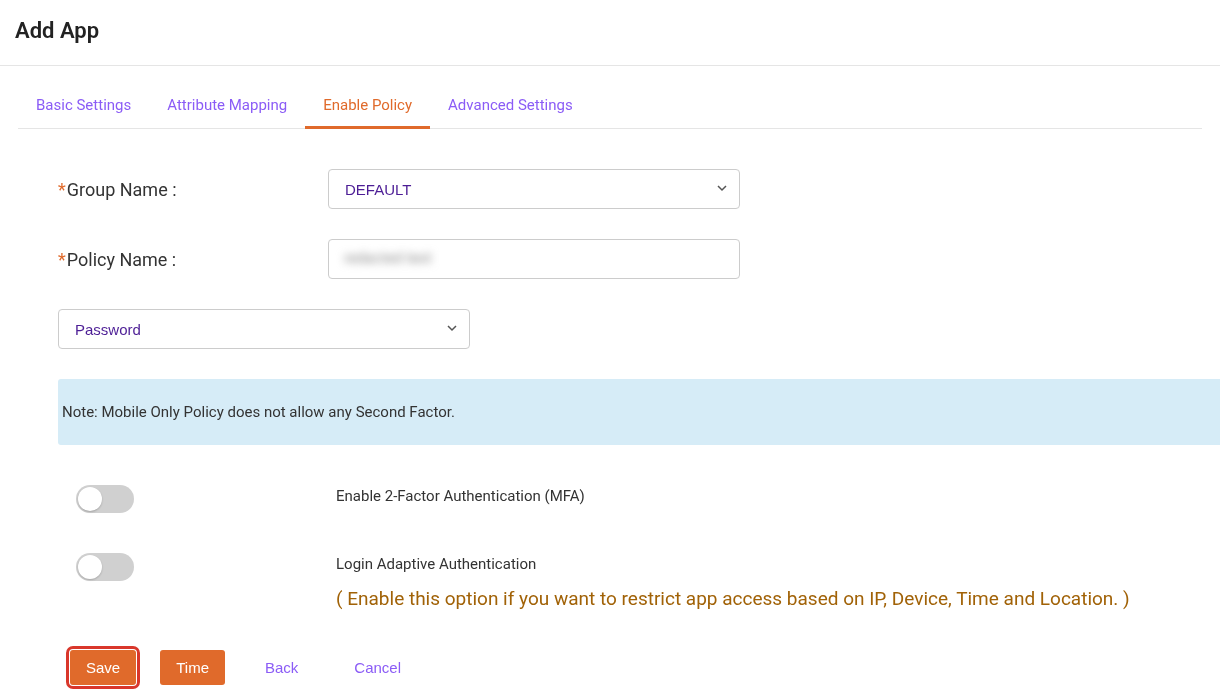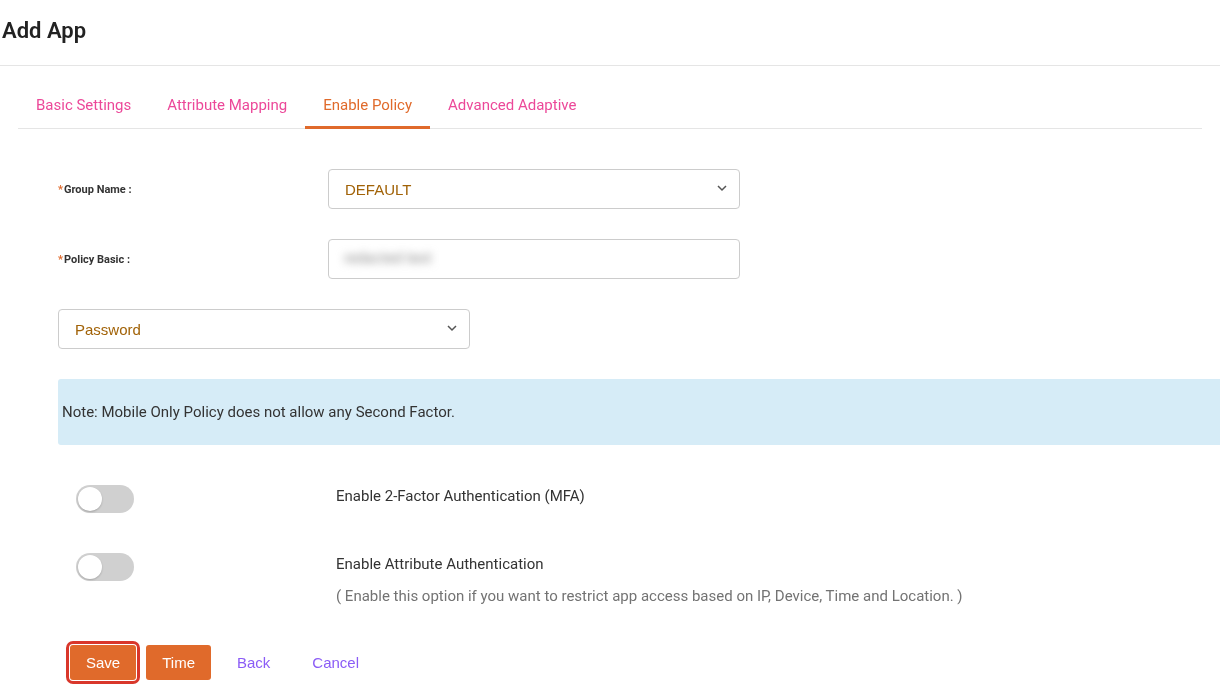--- a/index.html
+++ b/index.html
@@ -10,40 +10,40 @@
   body {
     font-family: -apple-system, BlinkMacSystemFont, "Segoe UI", Roboto, Arial, sans-serif;
     background: #fff;
     color: #333;
     font-size: 15px;
   }
   .page-container {
     width: 1220px;
   }
   .page-header {
-    padding: 18px 2px 22px;
+    padding: 18px 15px 22px;
     border-bottom: 1px solid #e5e5e5;
   }
   .page-title {
     font-size: 22px;
     font-weight: 600;
     color: #222;
   }
   .tabs-wrap {
     padding: 0 18px;
   }
   .tabs {
     display: flex;
     border-bottom: 1px solid #e5e5e5;
     margin-top: 18px;
   }
   .tab {
     padding: 12px 18px 14px;
     font-size: 15px;
-    color: #ec4899;
+    color: #8b5cf6;
     cursor: pointer;
     position: relative;
   }
   .tab.active {
     color: #e06a2b;
   }
   .tab.active::after {
     content: "";
     position: absolute;
     left: 0;
@@ -55,40 +55,39 @@
   .form-area {
     padding: 40px 58px 20px;
   }
   .form-row {
     display: flex;
     align-items: center;
     margin-bottom: 30px;
   }
   .form-label {
     width: 270px;
-    font-size: 11px;
-    color: #333;
-    font-weight: bold;
+    font-size: 18px;
+    color: #333;
   }
   .req {
     color: #e06a2b;
     margin-right: 1px;
   }
   .select-wrap {
     position: relative;
     width: 412px;
   }
   .select-input {
     width: 100%;
     height: 40px;
     border: 1px solid #ccc;
     border-radius: 4px;
     padding: 0 36px 0 16px;
     font-size: 15px;
-    color: #a16207;
+    color: #4c1d95;
     background: #fff;
     appearance: none;
     cursor: pointer;
   }
   .chevron {
     position: absolute;
     right: 12px;
     top: 50%;
     transform: translateY(-50%);
     pointer-events: none;
@@ -141,27 +140,27 @@
     box-shadow: 0 1px 2px rgba(0,0,0,0.2);
   }
   .toggle-text {
     flex: 1;
     font-size: 15px;
     color: #333;
     padding-top: 2px;
   }
   .toggle-subtext {
     margin-top: 14px;
-    font-size: 15px;
-    color: #737373;
+    font-size: 19px;
+    color: #a16207;
   }
   .button-row {
     display: flex;
     align-items: flex-start;
-    gap: 10px;
+    gap: 24px;
     padding-left: 12px;
   }
   .btn {
     padding: 9px 16px;
     border-radius: 3px;
     font-size: 15px;
     cursor: pointer;
     border: none;
     background: transparent;
     color: #8b5cf6;
@@ -186,21 +185,21 @@
 <div class="page-container">
   <div class="page-header">
     <div class="page-title">Add App</div>
   </div>
 
   <div class="tabs-wrap">
     <div class="tabs">
       <div class="tab">Basic Settings</div>
       <div class="tab">Attribute Mapping</div>
       <div class="tab active">Enable Policy</div>
-      <div class="tab">Advanced Adaptive</div>
+      <div class="tab">Advanced Settings</div>
     </div>
   </div>
 
   <div class="form-area">
 
     <div class="form-row">
       <div class="form-label">
         <span class="req">*</span><span>Group Name :</span>
       </div>
       <div class="select-wrap">
@@ -208,21 +207,21 @@
         <span class="chevron">
           <svg width="12" height="12" viewBox="0 0 12 12">
               <path d="M2 4 L6 8 L10 4" fill="none" stroke="#555" stroke-width="1.5"></path>
             </svg>
         </span>
       </div>
     </div>
 
     <div class="form-row">
       <div class="form-label">
-        <span class="req">*</span><span>Policy Basic :</span>
+        <span class="req">*</span><span>Policy Name :</span>
       </div>
       <div style="position:relative; width:412px;">
         <input class="text-input" type="text" value="" style="">
         <span class="blur-text" style="position:absolute; left:16px; top:10px;">redacted text</span>
       </div>
     </div>
 
     <div class="form-row">
       <div class="select-wrap">
         <input class="select-input" readonly="" value="Password" style="">
@@ -245,21 +244,21 @@
       <div class="toggle-text">Enable 2-Factor Authentication (MFA)</div>
     </div>
 
     <div class="toggle-row">
       <div class="toggle-col">
         <div class="toggle">
           <div class="toggle-knob"></div>
         </div>
       </div>
       <div class="toggle-text">
-        <div>Enable Attribute Authentication</div>
+        <div>Login Adaptive Authentication</div>
         <div class="toggle-subtext">( Enable this option if you want to restrict app access based on IP, Device, Time and Location. )</div>
       </div>
     </div>
 
     <div class="button-row">
       <button class="btn btn-primary btn-highlight">Save</button>
       <button class="btn btn-primary">Time</button>
       <button class="btn">Back</button>
       <button class="btn">Cancel</button>
     </div>

